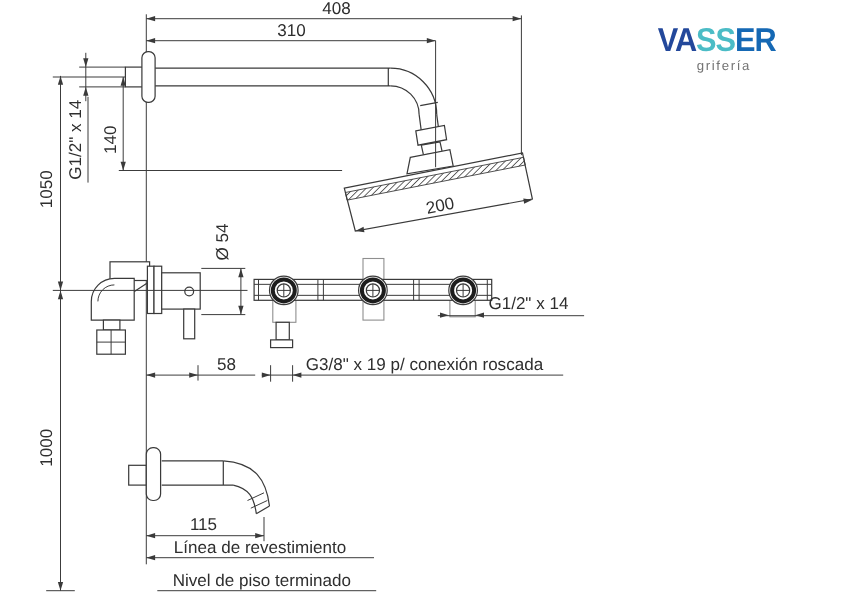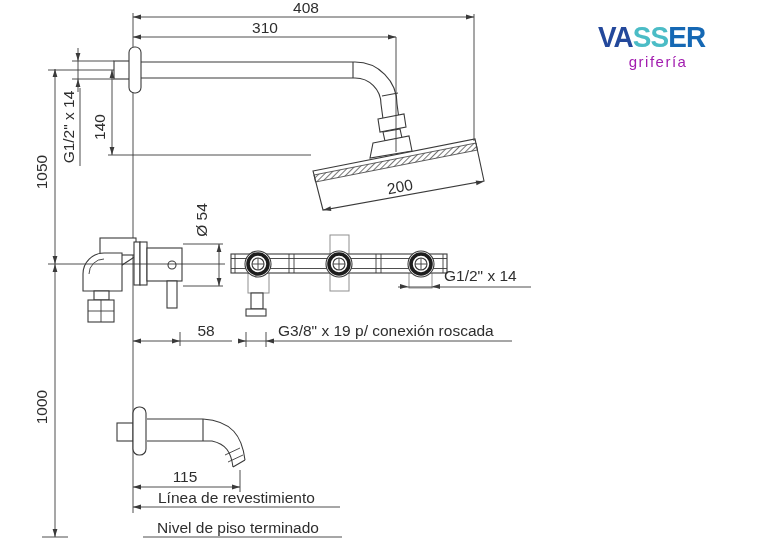--- a/index.html
+++ b/index.html
@@ -11,21 +11,21 @@
   .wh{fill:#ffffff;stroke:#3a3a3a;stroke-width:1.1;}
   .gy{fill:#ffffff;stroke:#8f8f8f;stroke-width:1;}
   .ar{fill:#3a3a3a;stroke:none;}
   .ring{fill:none;stroke:#1d1d1d;stroke-width:3.6;}
   text{font-family:"Liberation Sans",sans-serif;font-size:15.5px;fill:#2e2e2e;}
   .logo{position:absolute;left:598px;top:22px;}
   .logo-word{font-weight:800;font-size:30px;letter-spacing:-1px;color:#23489B;
              transform:scaleX(.93);transform-origin:left top;line-height:1;}
   .logo-word .teal{color:#4BBCC6;}
   .logo-word .blue{color:#1568B4;}
-  .logo-sub{font-size:15px;color:#a21caf;letter-spacing:1.5px;margin:2px 0 0 5px;line-height:1;}
+  .logo-sub{font-size:12px;color:#737373;letter-spacing:1.5px;margin:2px 0 0 5px;line-height:1;}
 </style>
 </head>
 <body>
 
 <div id="stage">
 
 <svg width="771" height="553" viewBox="0 0 771 553">
   <defs>
     <pattern id="hatch" width="4" height="4" patternUnits="userSpaceOnUse" patternTransform="rotate(45)">
       <line x1="0" y1="0" x2="0" y2="4" stroke="#3a3a3a" stroke-width="1.4"></line>

